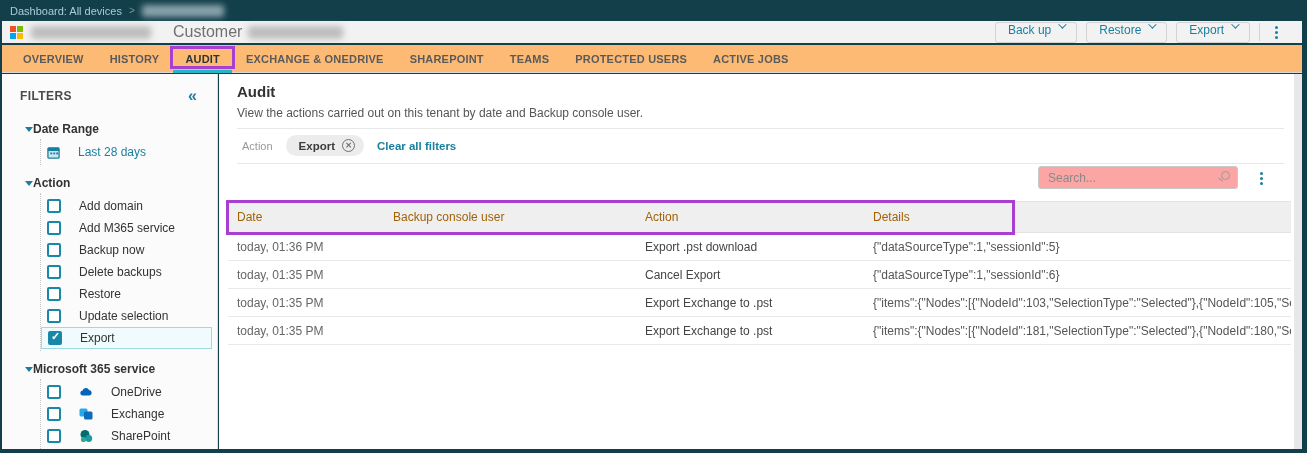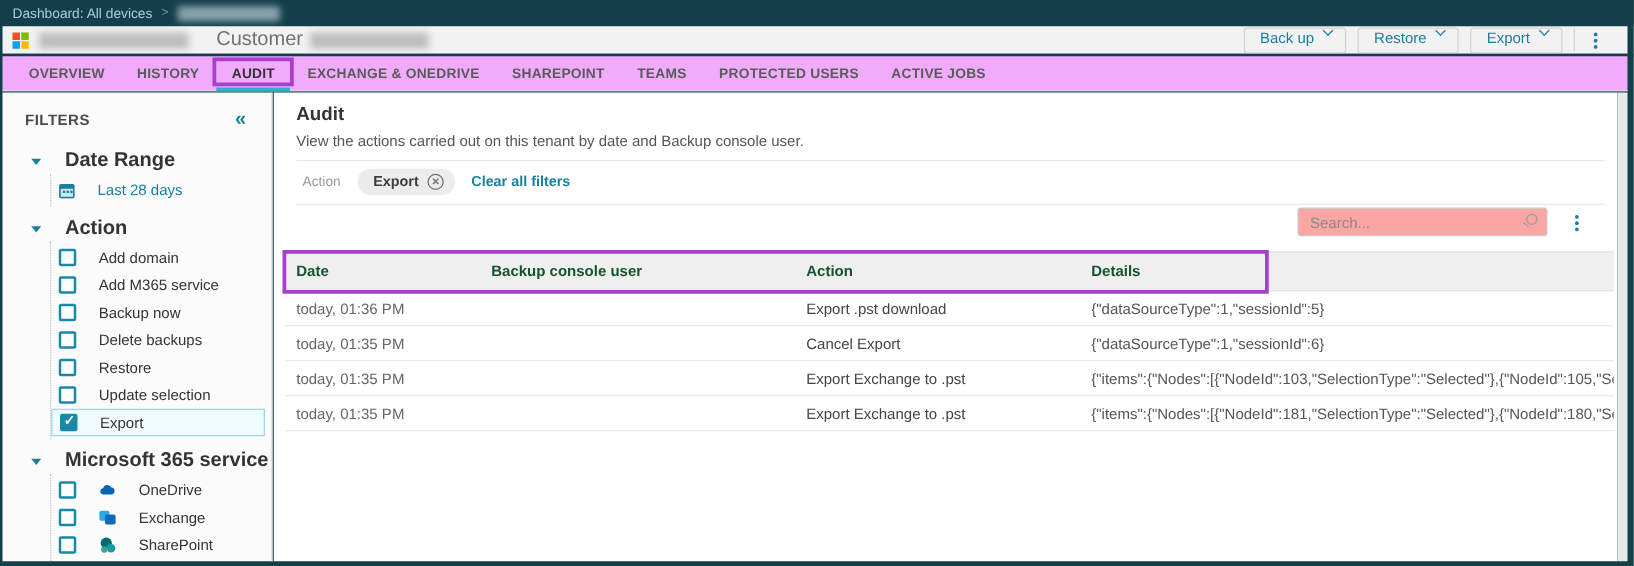--- a/index.html
+++ b/index.html
@@ -40,40 +40,40 @@
   .chev { width:6px; height:6px; border-right:1.6px solid #1a7f9f; border-bottom:1.6px solid #1a7f9f; transform:rotate(45deg) translateY(-2px); }
   .vsep { width:1px; height:18px; background:#d5d5d5; }
   .kebab { display:flex; flex-direction:column; gap:2px; padding:3px 6px; cursor:pointer; }
   .kebab i { width:3px; height:3px; border-radius:50%; background:#1a7f9f; }
 
   .header-rule { position:absolute; top:43px; height:2px; left:0; right:0; background:#133f4a; }
 
   
   .tabbar {
     position:absolute; top:45px; height:28px; left:2px; right:5px;
-    background:#f0abfc; border-bottom:1px solid #d8d8d8;
+    background:#fdba74; border-bottom:1px solid #d8d8d8;
     display:flex; align-items:stretch; padding-left:8px;
   }
   .tab {
     position:relative; display:flex; align-items:center; padding:0 13px;
     font-size:11px; font-weight:700; letter-spacing:.2px; color:#5a5a5a; cursor:pointer;
   }
   .tab.active { color:#333; }
   .tab.active::after { content:""; position:absolute; left:1px; right:1px; bottom:-1px; height:3px; background:#27b5c8; }
   .tab-annot { position:absolute; left:-2px; right:-2px; top:1px; bottom:3px; border:3px solid #a93fd0; pointer-events:none; }
 
   
   .sidebar {
     position:absolute; top:74px; left:2px; width:216px; bottom:4px;
     background:#fbfbfb; border-right:1px solid #dddddd; overflow:hidden;
   }
   .filters-head { display:flex; align-items:center; justify-content:space-between; padding:15px 20px 8px 18px; }
   .filters-title { font-size:12px; font-weight:700; color:#4a4a4a; letter-spacing:.4px; }
   .collapse { color:#1a7f9f; font-size:16px; font-weight:700; line-height:12px; cursor:pointer; }
-  .section-head { display:flex; align-items:center; gap:19px; padding-left:23px; height:20px; margin-top:8px; font-size:16px; font-weight:700; color:#333; cursor:pointer; }
+  .section-head { display:flex; align-items:center; gap:0; padding-left:23px; height:20px; margin-top:8px; font-size:12px; font-weight:700; color:#333; cursor:pointer; }
   .tri { width:0; height:0; border-left:4px solid transparent; border-right:4px solid transparent; border-top:5px solid #1a7f9f; }
   .side-items { margin-left:38px; border-left:1px dotted #c6c6c6; padding:2px 0; }
   .side-item { display:flex; align-items:center; gap:18px; height:22px; padding-left:6px; margin-right:5px; font-size:12px; color:#333; cursor:pointer; }
   .side-item.selected { border:1px solid #9fd9e4; background:#f0fbfd; }
   .cbx { flex:0 0 14px; width:14px; height:14px; border:2px solid #1988a8; border-radius:2px; background:#fff; position:relative; }
   .cbx.checked { background:#1988a8; }
   .cbx.checked::after { content:"✓"; position:absolute; left:1px; top:-3px; color:#fff; font-size:11px; font-weight:700; }
   .link { color:#1a7f9f; cursor:pointer; }
   .cal-icon { width:13px; height:13px; }
   .svc-icon { width:14px; height:14px; position:relative; flex:0 0 14px; }
@@ -94,21 +94,21 @@
   .search-input { width:100%; height:100%; border:1px solid #c9c9c9; border-radius:3px; padding:0 28px 0 9px; font-size:12px; color:#444; font-family:inherit; background:#fca5a5; }
   .search-input::placeholder { color:#8a8a8a; }
   .mag { position:absolute; right:8px; top:5px; width:9px; height:9px; border:1.4px solid #9a9a9a; border-radius:50%; }
   .mag::after { content:""; position:absolute; left:-4px; top:7px; width:5px; height:1.4px; background:#9a9a9a; transform:rotate(35deg); }
   .table-kebab { position:absolute; left:1035px; top:95px; }
 
   
   .audit-table { position:absolute; left:9px; right:3px; top:127px; }
   .tgrid { display:grid; grid-template-columns:156px 252px 228px 1fr; align-items:center; }
   .thead { background:#efefef; height:32px; border-top:1px solid #e2e2e2; border-bottom:1px solid #e2e2e2; position:relative; }
-  .thead .cell { font-size:12px; font-weight:700; color:#14532d; }
+  .thead .cell { font-size:12px; font-weight:400; color:#a16207; }
   .cell { padding-left:9px; overflow:hidden; white-space:nowrap; }
   .trow { height:28px; border-bottom:1px solid #e9e9e9; font-size:12px; color:#666; }
   .cell-action { color:#444; }
   .cell-details { color:#555; }
   .user-blob { width:130px; height:13px; background:#b5b5b5; margin-left:70px; }
   .thead-annot { position:absolute; left:-2px; top:-2px; width:789px; height:35px; border:3px solid #a93fd0; pointer-events:none; z-index:5; }
 </style>
 </head>
 <body>
 

